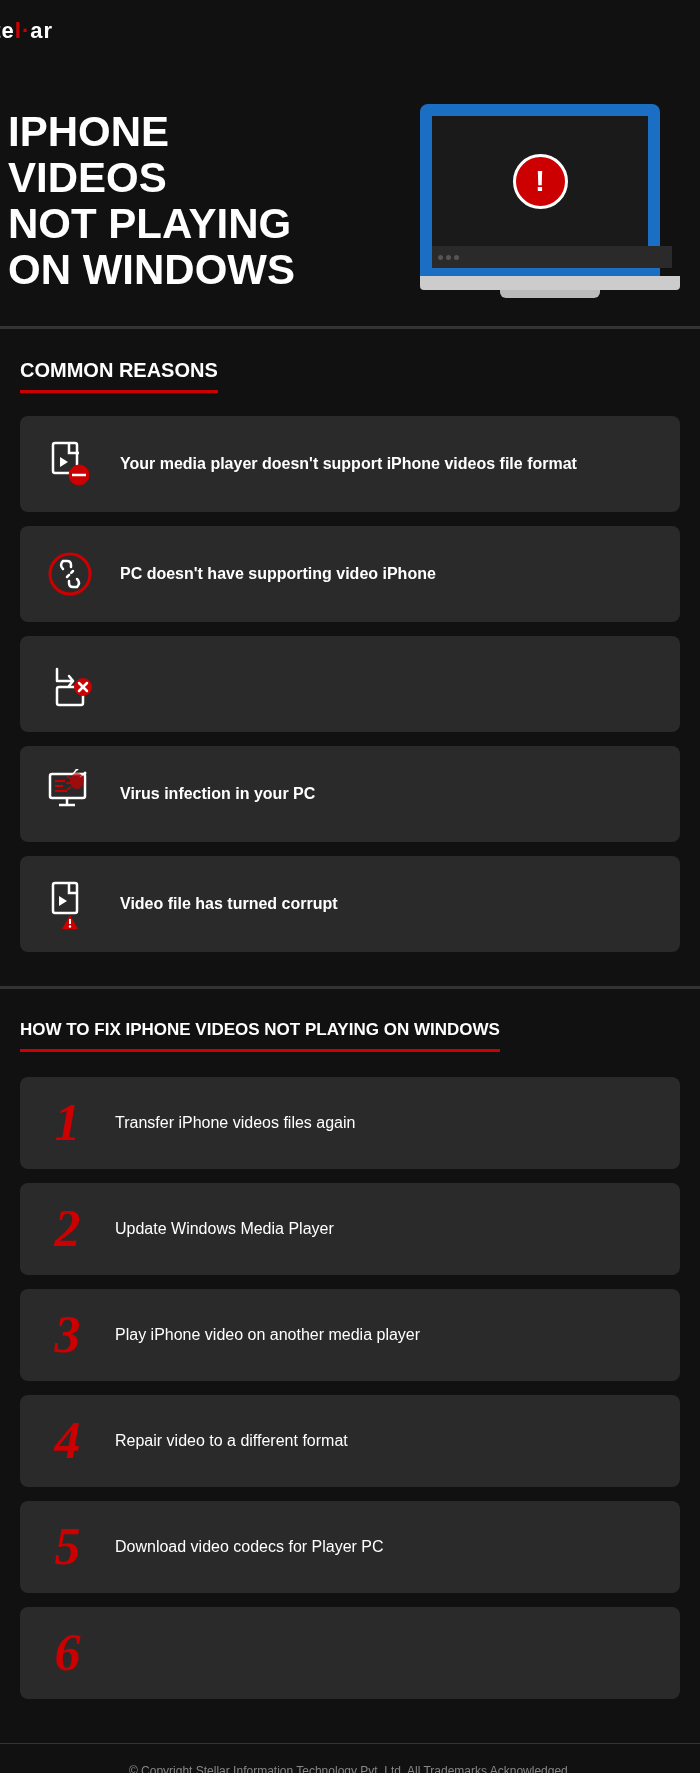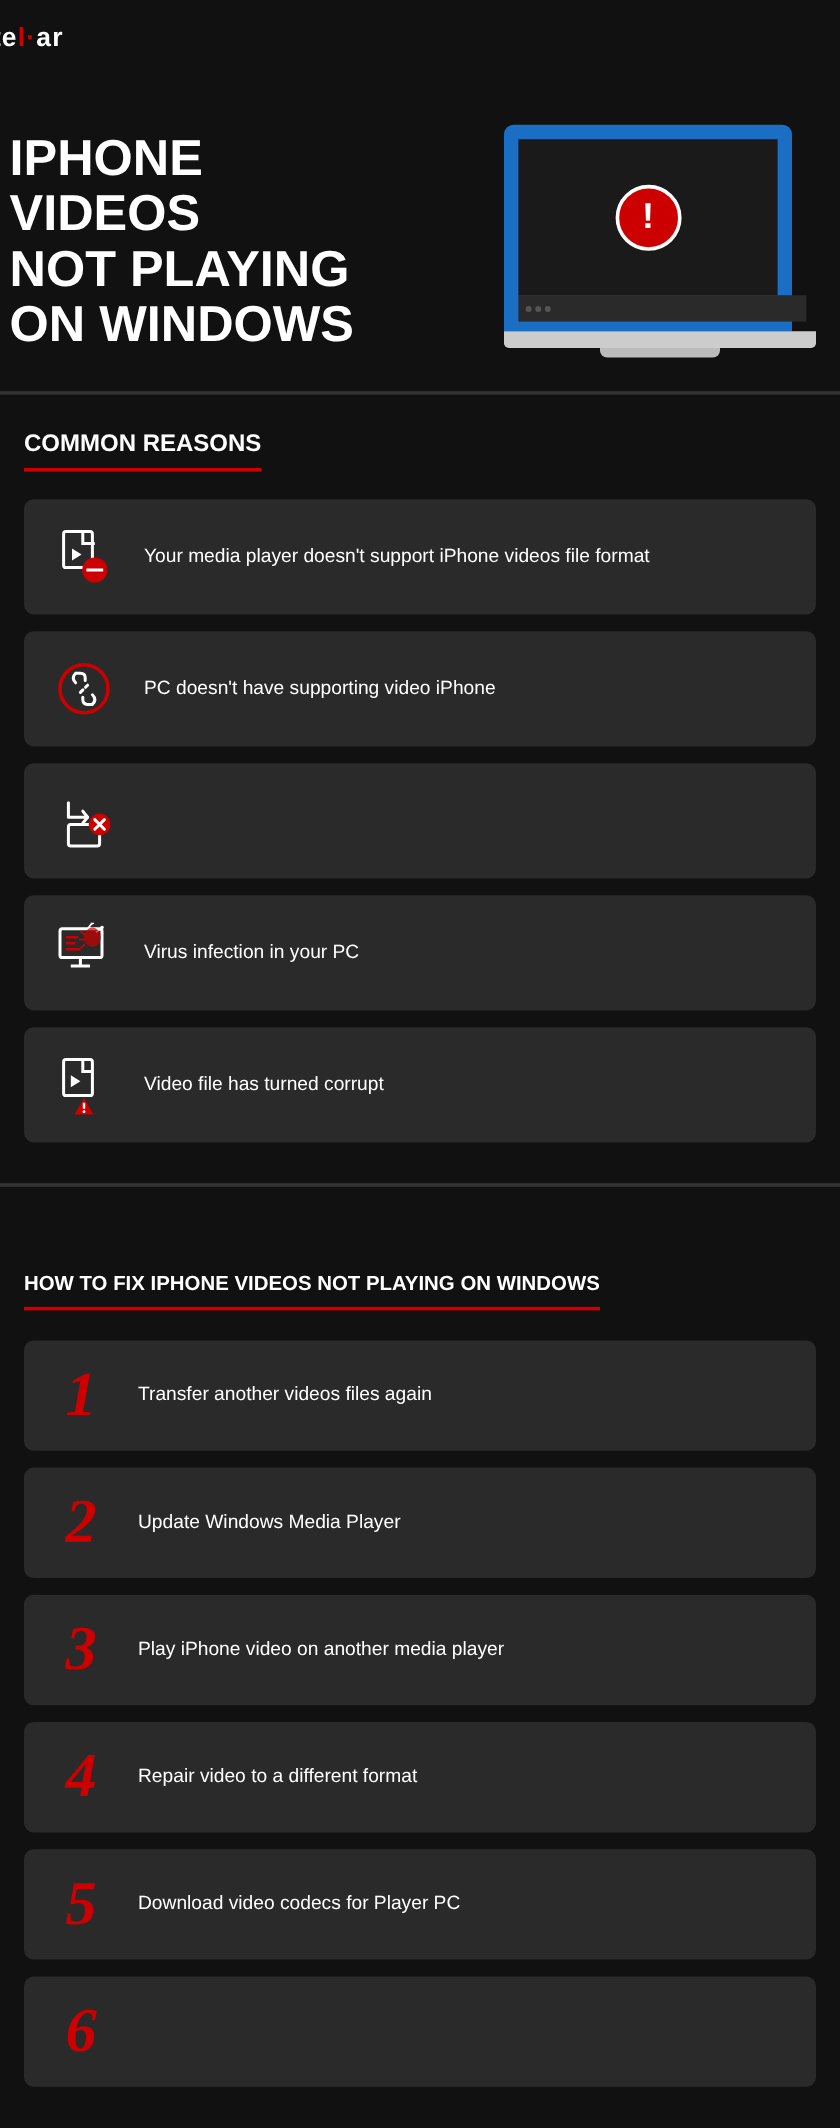--- a/index.html
+++ b/index.html
@@ -161,33 +161,33 @@
       height: 60px;
       display: flex;
       align-items: center;
       justify-content: center;
     }
 
     .card-text {
       font-size: 16px;
       color: #ffffff;
       line-height: 1.4;
+      font-weight: bold;
     }
 
     
     .icon-svg {
       width: 50px;
       height: 50px;
     }
 
     
     .fix-section {
       padding: 30px 20px 20px 20px;
       background-color: #111111;
-      margin-top: 40px;
     }
 
     .fix-heading {
       font-size: 17px;
       font-weight: 900;
       text-transform: uppercase;
       color: #ffffff;
       margin-bottom: 25px;
       padding-bottom: 8px;
       border-bottom: 3px solid #cc0000;
@@ -373,21 +373,21 @@
 </div>
 
 <div class="section-divider"></div>
 
 <div class="fix-section">
   <div class="fix-heading">HOW TO FIX iPHONE VIDEOS NOT PLAYING ON WINDOWS</div>
 
   
   <div class="fix-card">
     <div class="fix-number">1</div>
-    <div class="fix-text">Transfer another videos files again</div>
+    <div class="fix-text">Transfer iPhone videos files again</div>
   </div>
 
   
   <div class="fix-card">
     <div class="fix-number">2</div>
     <div class="fix-text">Update Windows Media Player</div>
   </div>
 
   
   <div class="fix-card">

